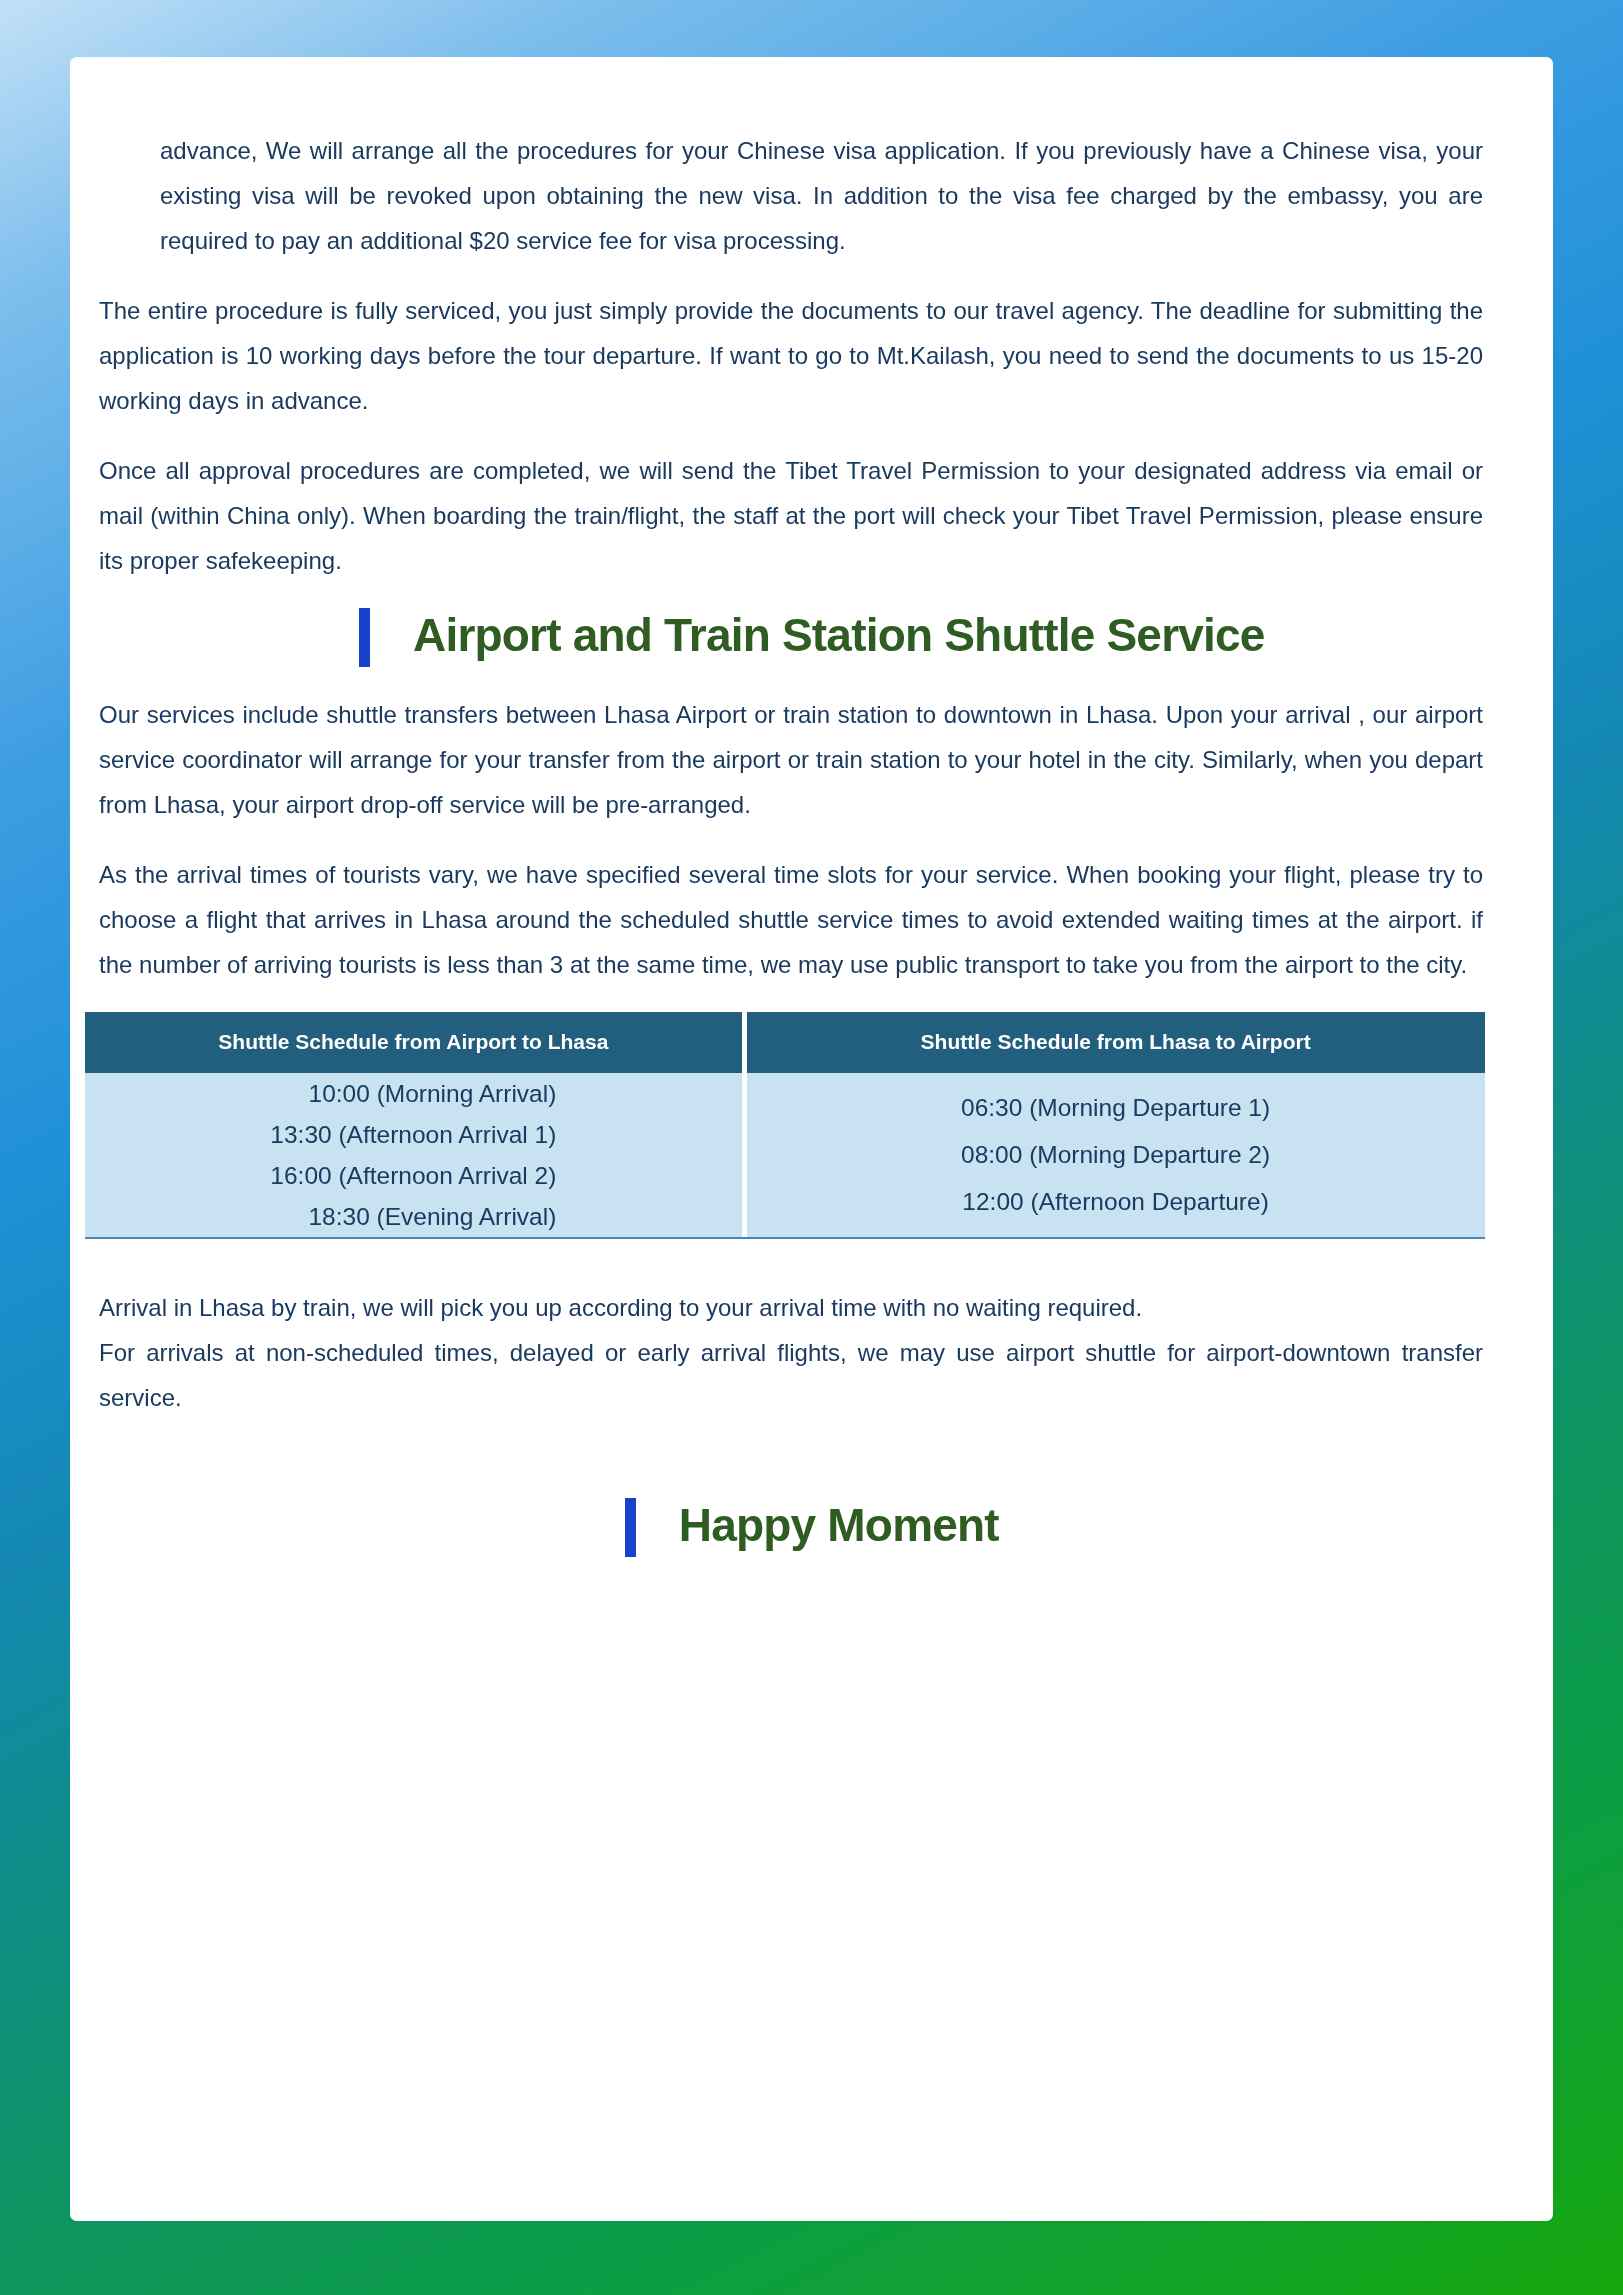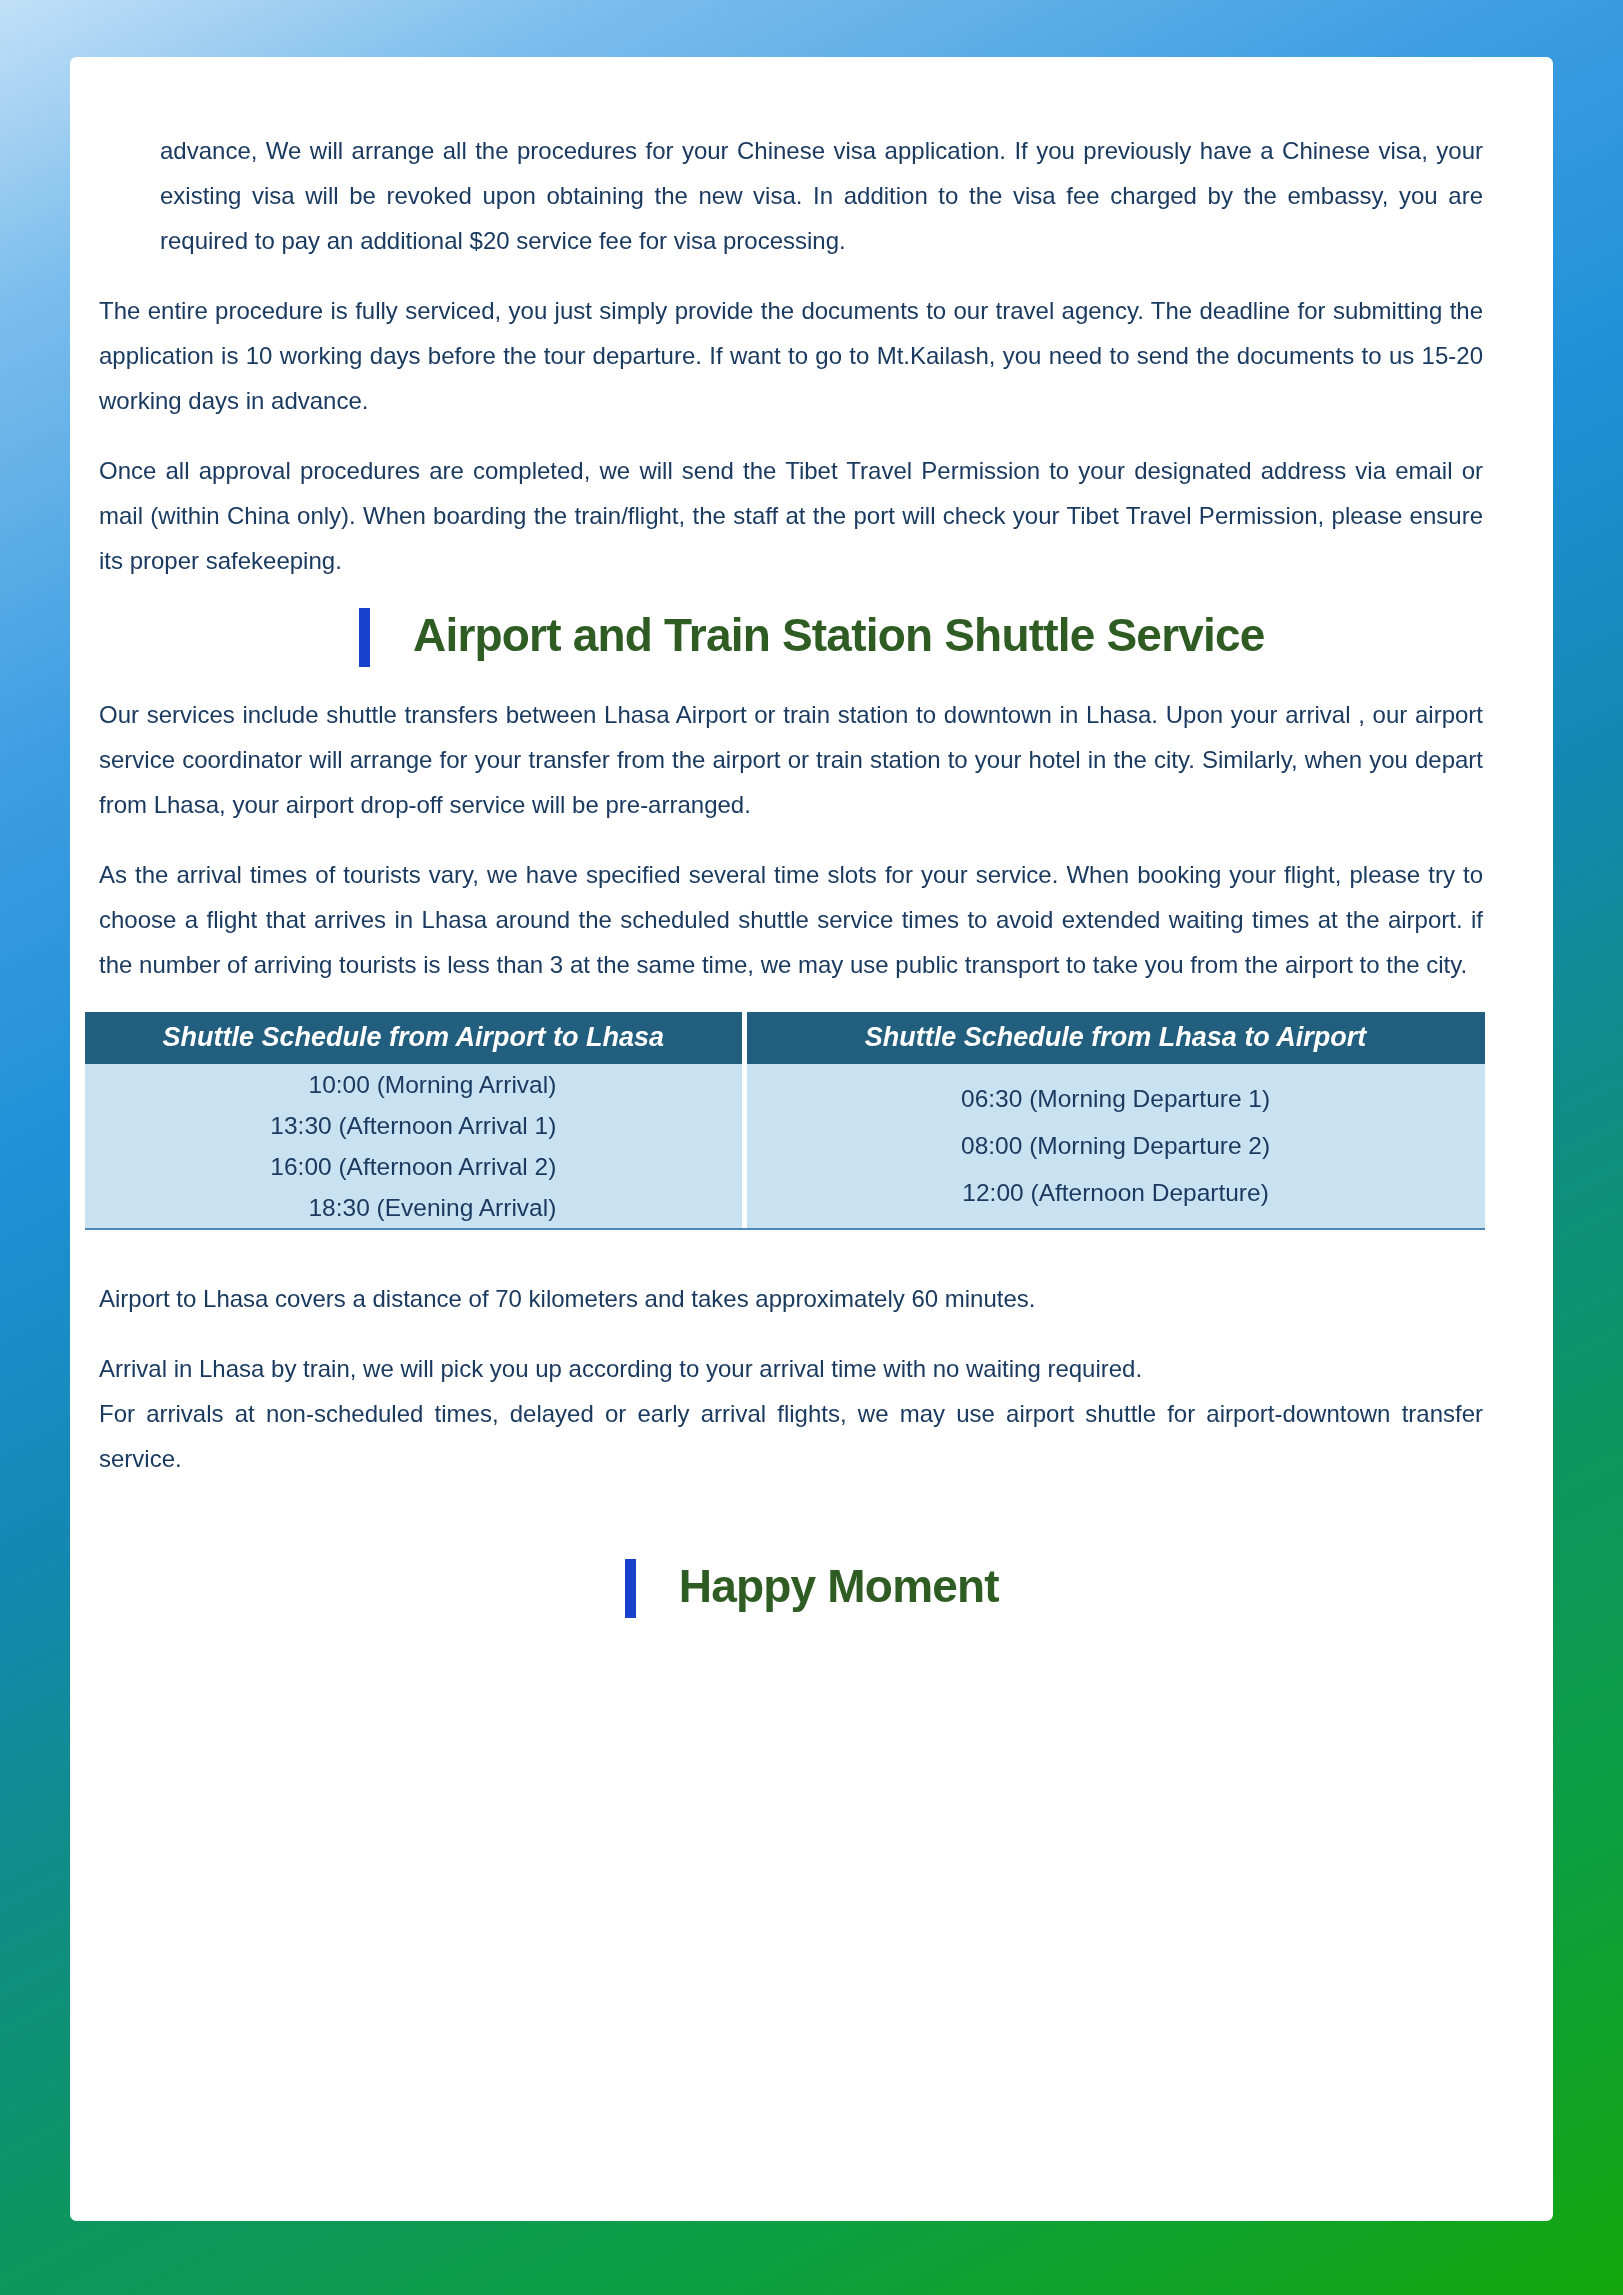--- a/index.html
+++ b/index.html
@@ -68,26 +68,25 @@
     border-bottom: 2.5px solid #4a86b8;
   }
   .t-row { display: flex; gap: 4.9px; background: #ffffff; }
   .t-row + .t-row { margin-top: 0; }
   .t-cell.left  { flex: 0 0 calc(47.1% - 2.5px); }
   .t-cell.right { flex: 1 1 auto; }
   .t-head .t-cell {
     background: #225e7d;
     color: #ffffff;
     font-weight: bold;
-    font-size: 27px;
-    height: 52px;
+    font-size: 21px;
+    height: 61px;
     display: flex;
     align-items: center;
     justify-content: center;
-    font-style: italic;
   }
   .t-body .t-cell {
     background: #c9e2f2;
     height: 164px;
     display: flex;
     align-items: center;
     justify-content: center;
     color: #1a3a60;
     font-size: 24.5px;
   }
@@ -133,21 +132,20 @@
           <div class="t-cell right">
             <div class="times-block">
               <div>06:30 (Morning Departure 1)</div>
               <div>08:00 (Morning Departure 2)</div>
               <div>12:00 (Afternoon Departure)</div>
             </div>
           </div>
         </div>
       </div>
 
-      <p class="body-para">Airport to Lhasa covers a distance of 70 kilometers and takes approximately 60 minutes.</p>
 
       <p class="body-para">
         <span>Arrival in Lhasa by train, we will pick you up according to your arrival time with no waiting required.</span><br>
         <span>For arrivals at non-scheduled times, delayed or early arrival flights, we may use airport shuttle for airport-downtown transfer service.</span>
       </p>
 
       <div class="heading-row hm">
         <span class="accent-bar"></span>
         <h1 class="heading-text">Happy Moment</h1>
       </div>

